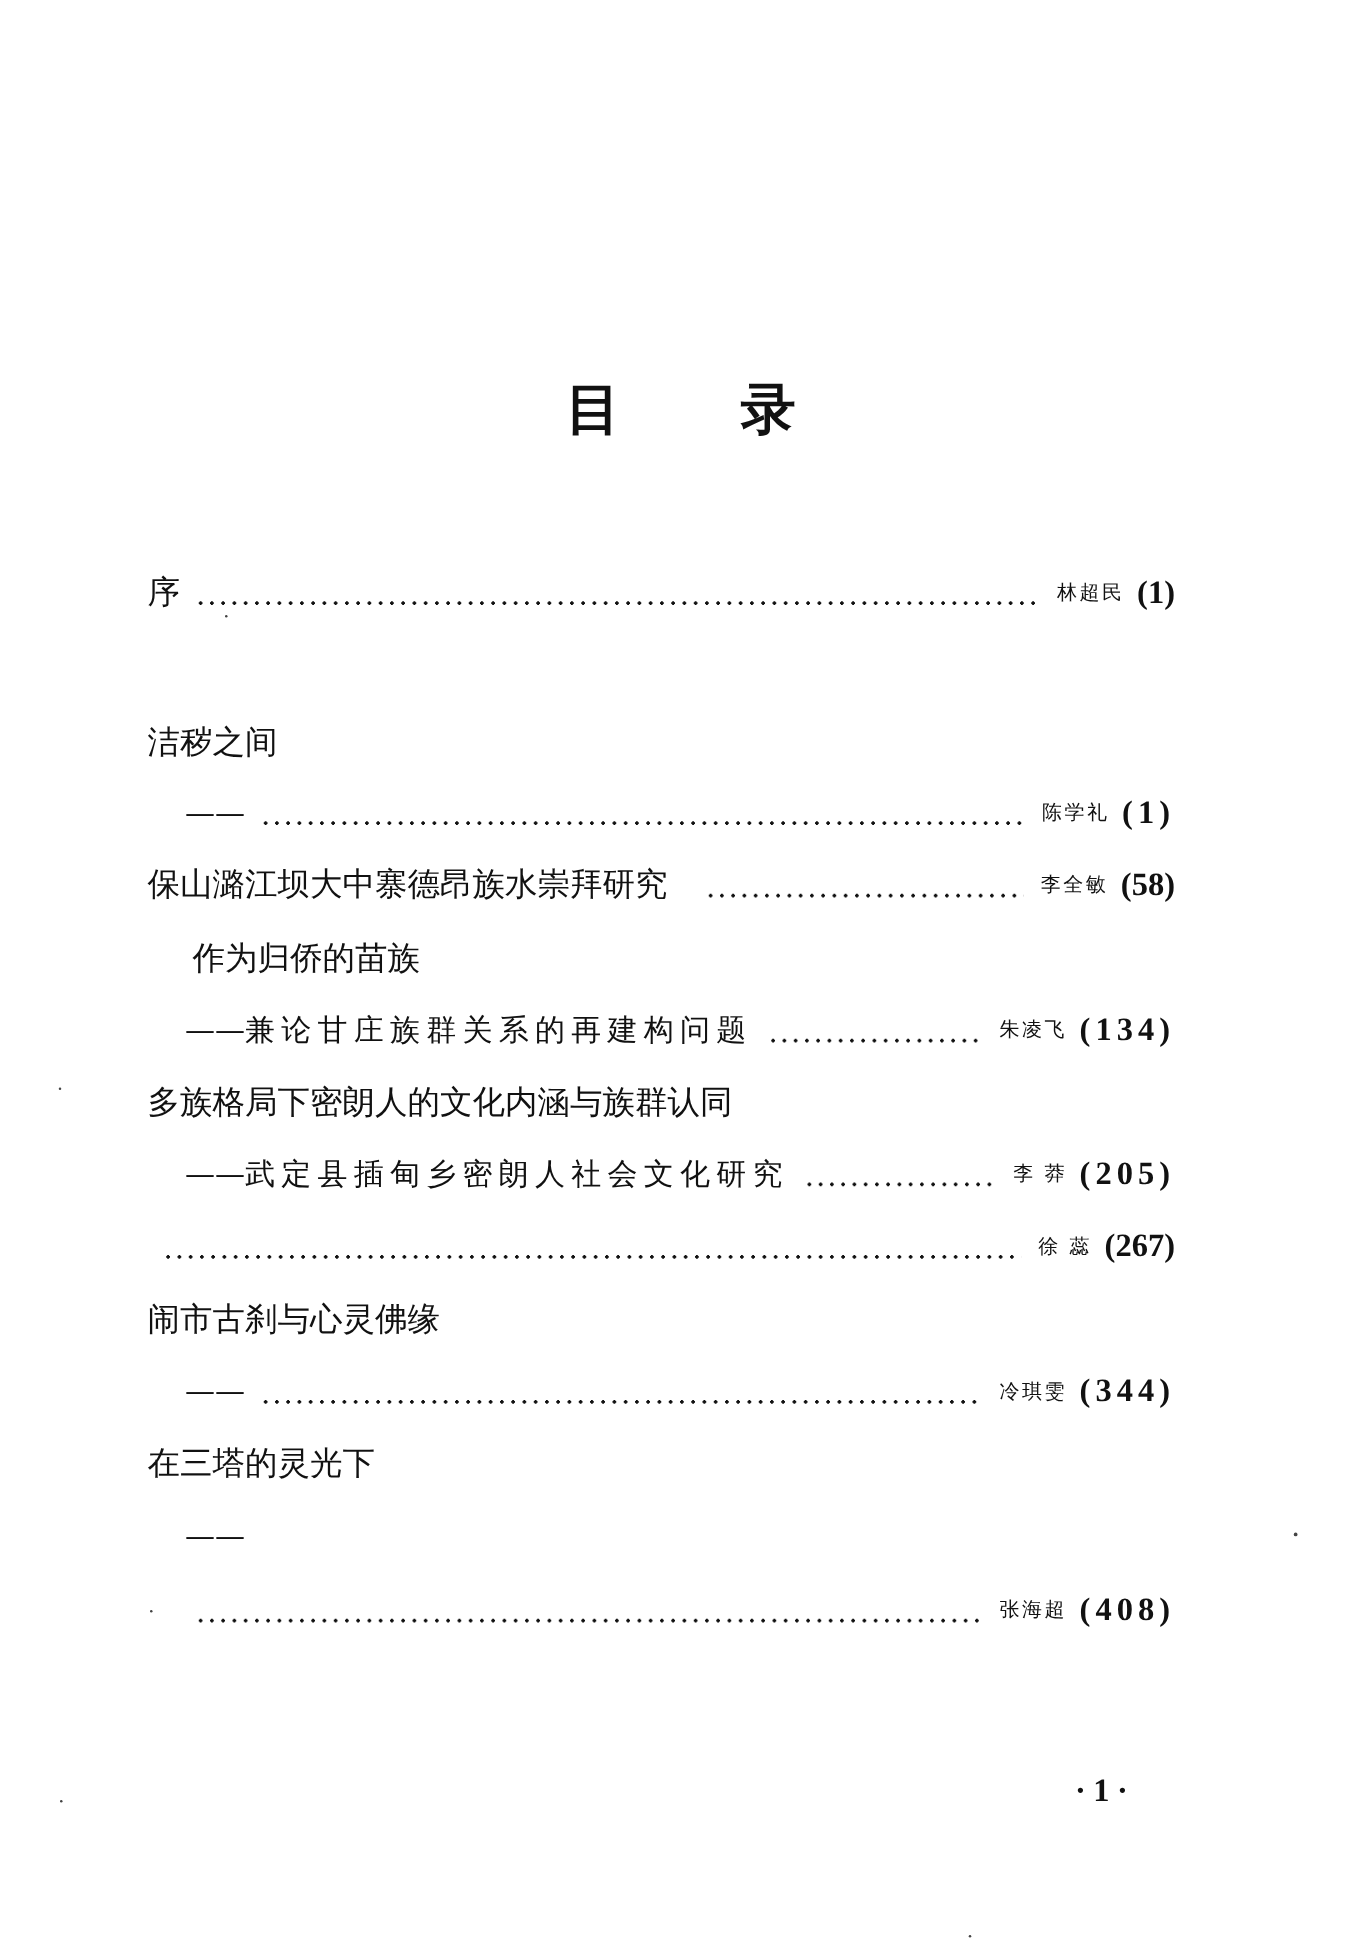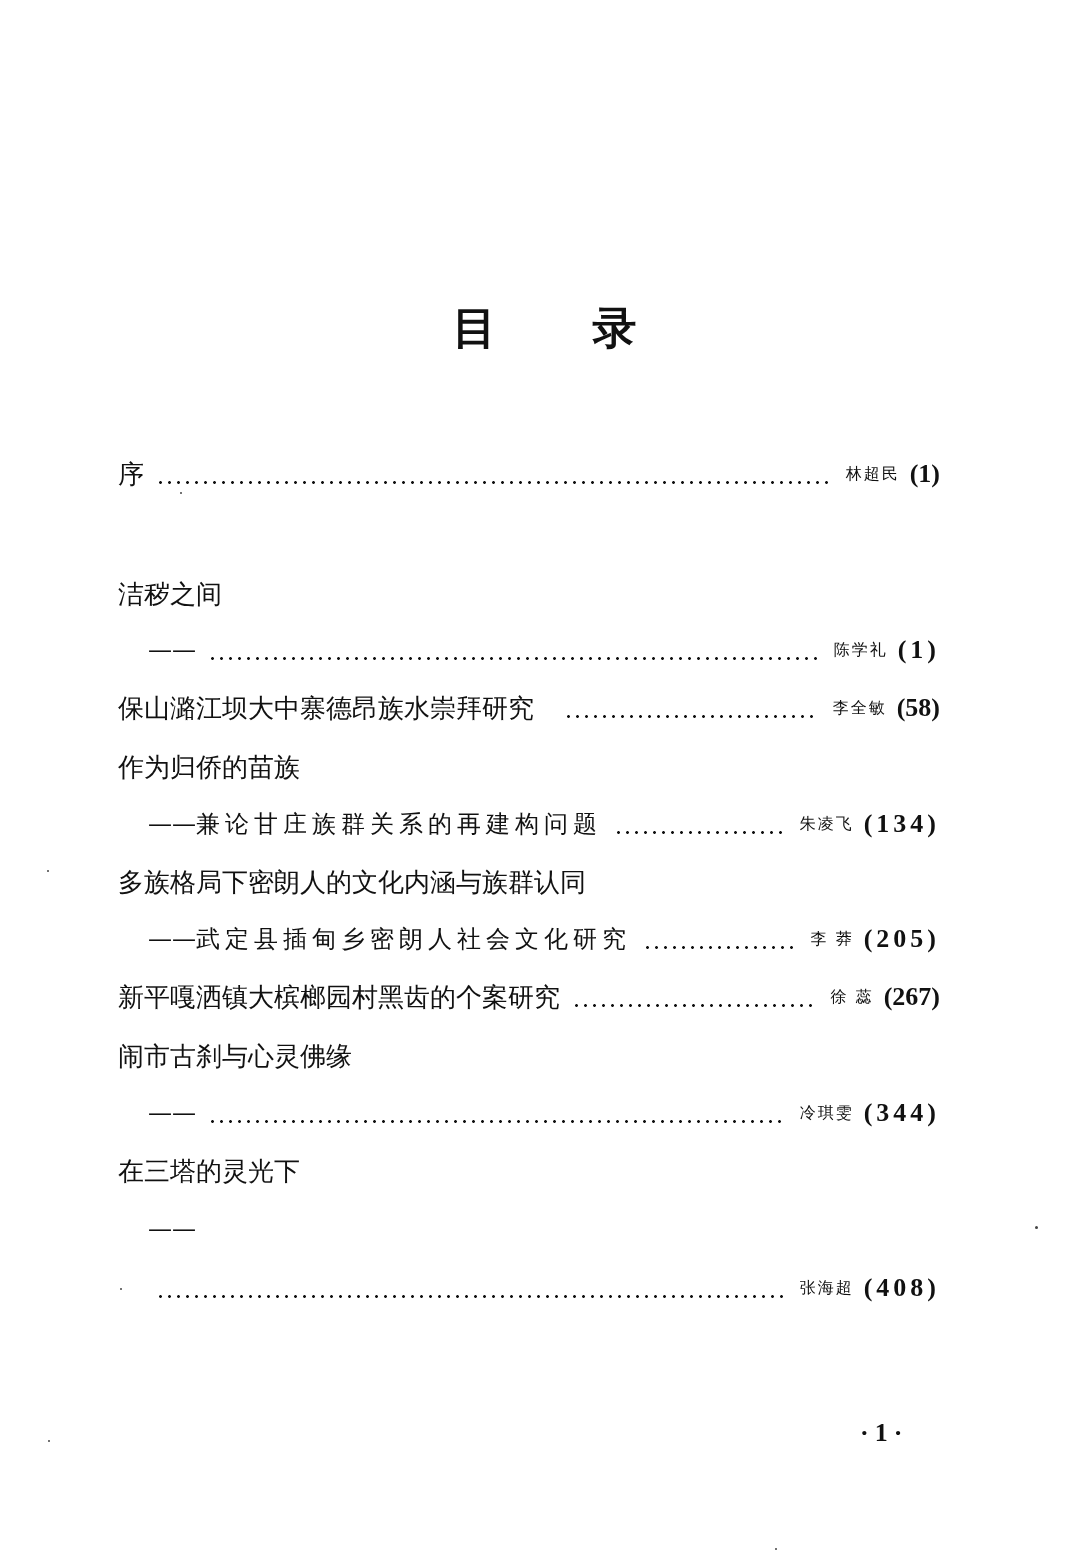--- a/index.html
+++ b/index.html
@@ -141,21 +141,21 @@
       <span class="pagenum">(1)</span>
     </div>
 
     <div class="row heading" style="top:688px;">
       <span>保山潞江坝大中寨德昂族水崇拜研究</span>
       <span class="leader" style="margin-left:30px;"></span>
       <span class="author">李全敏</span>
       <span class="pagenum">(58)</span>
     </div>
 
-    <div class="row heading" style="top:747px;">
+    <div class="row heading" style="top:747px;margin-left:36px;">
       <span>作为归侨的苗族</span>
     </div>
     <div class="row sub" style="top:804px;">
       <span class="dash">——</span>
       <span class="subtitle">兼论甘庄族群关系的再建构问题</span>
       <span class="leader"></span>
       <span class="author">朱凌飞</span>
       <span class="pagenum">(134)</span>
     </div>
 
@@ -164,21 +164,20 @@
     </div>
     <div class="row sub" style="top:919px;">
       <span class="dash">——</span>
       <span class="subtitle">武定县插甸乡密朗人社会文化研究</span>
       <span class="leader"></span>
       <span class="author">李 莽</span>
       <span class="pagenum">(205)</span>
     </div>
 
     <div class="row heading" style="top:977px;">
-      <span>新平嘎洒镇大槟榔园村黑齿的个案研究</span>
       <span class="leader"></span>
       <span class="author">徐 蕊</span>
       <span class="pagenum">(267)</span>
     </div>
 
     <div class="row heading" style="top:1036px;text-align:center;">
       <span>闹市古刹与心灵佛缘</span>
     </div>
     <div class="row sub" style="top:1093px;">
       <span class="dash">——</span>

